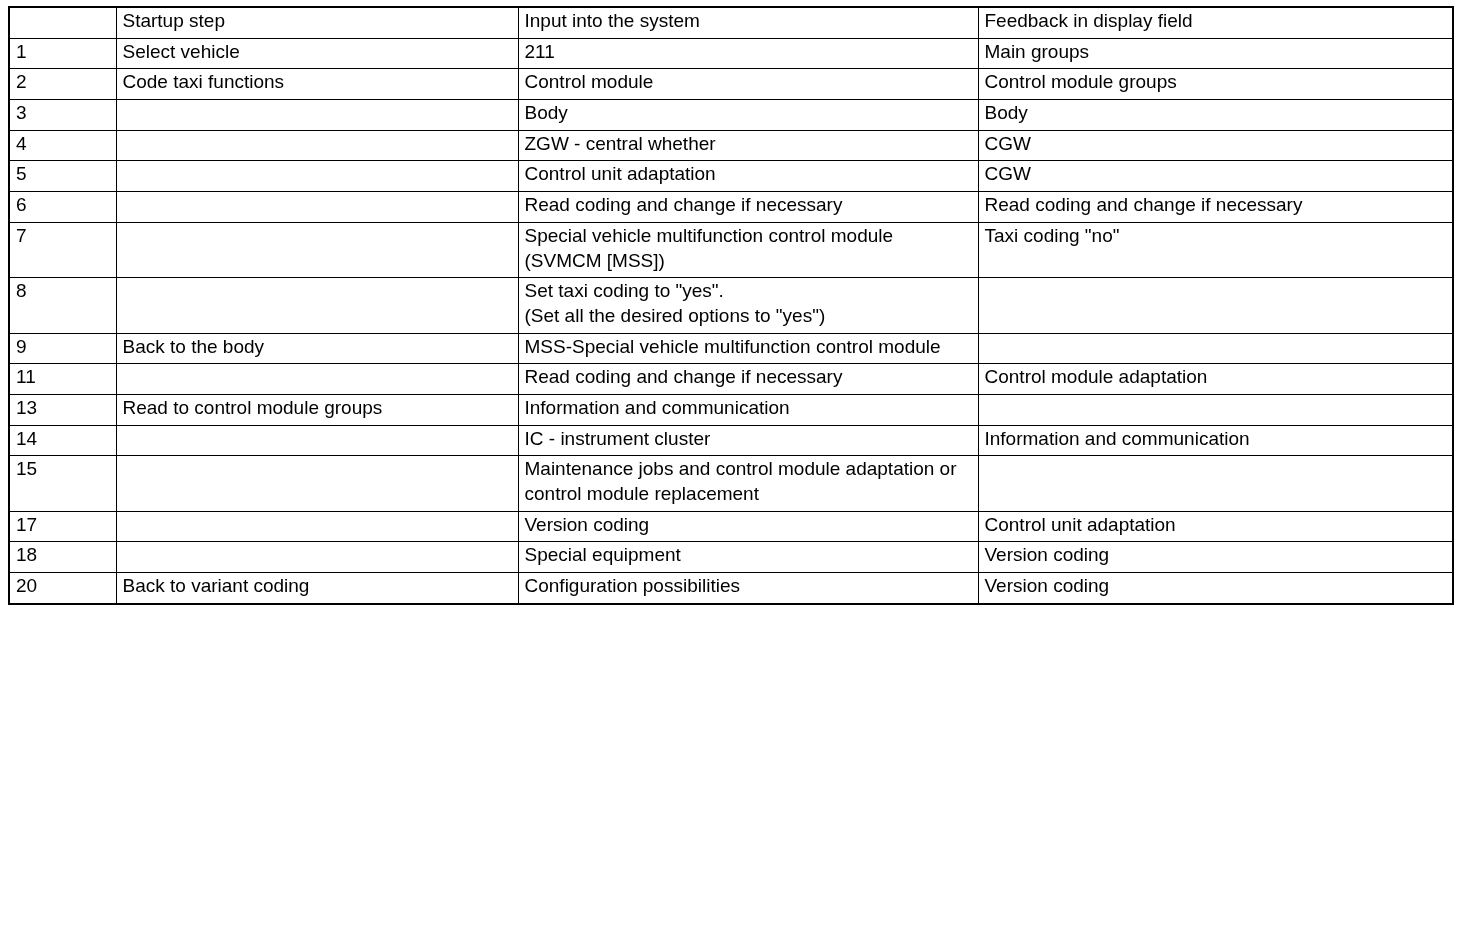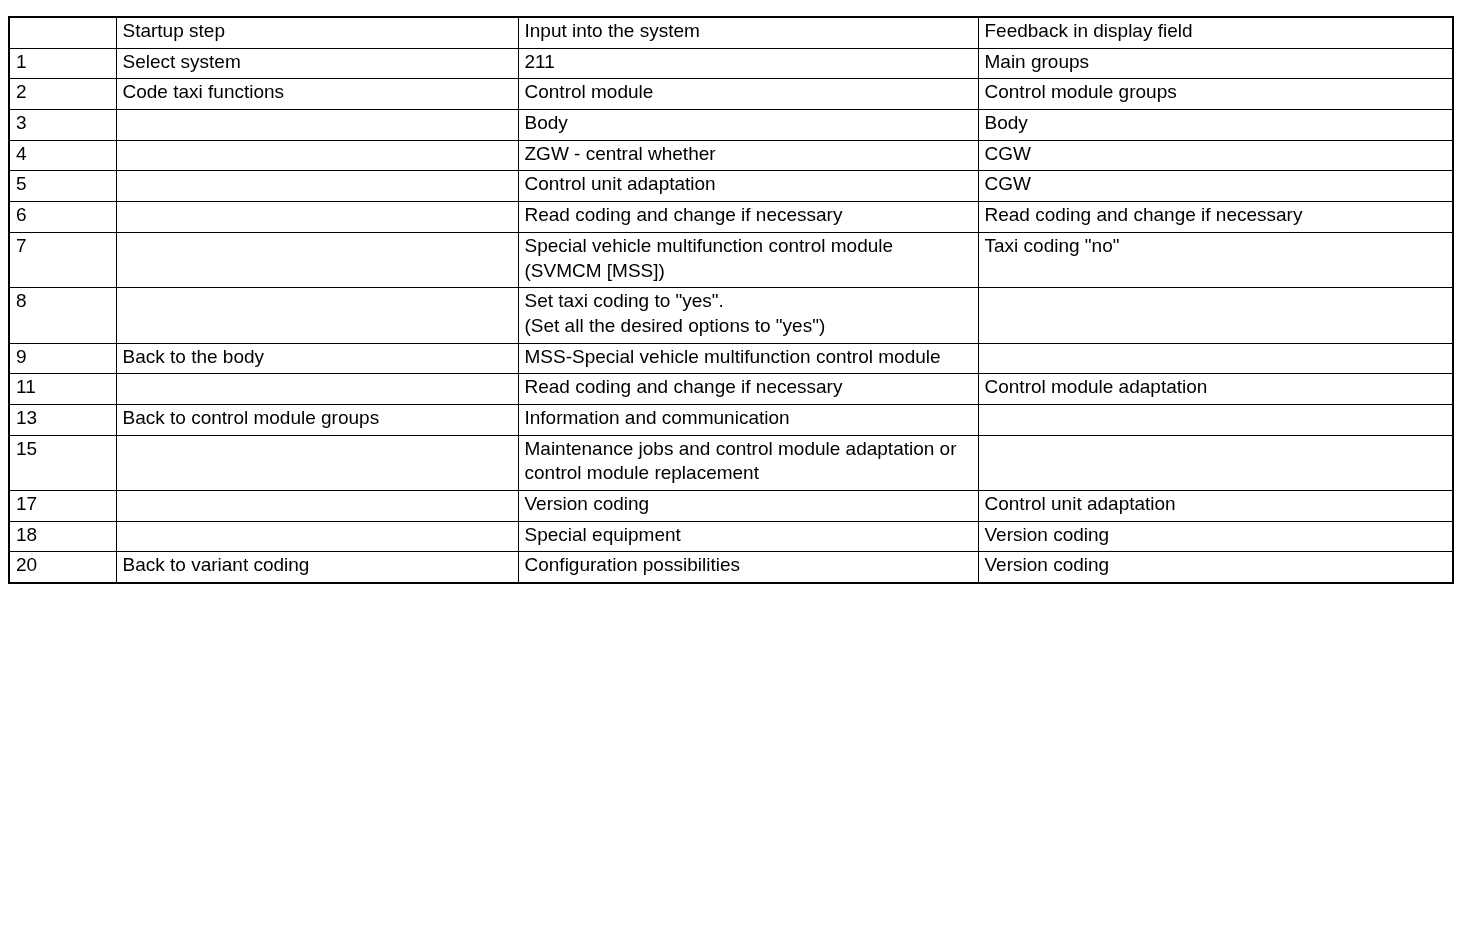--- a/index.html
+++ b/index.html
@@ -8,21 +8,21 @@
     background: #ffffff;
   }
   body {
     font-family: "Liberation Sans", sans-serif;
     color: #000000;
   }
   .page {
     width: 1472px;
     height: 948px;
     box-sizing: border-box;
-    padding: 16px 0 0 8px;
+    padding: 6px 0 0 8px;
     background: #ffffff;
     overflow: hidden;
   }
   table.startup-table {
     border-collapse: collapse;
     table-layout: fixed;
     width: 1444px;
     border: 2px solid #000000;
   }
   table.startup-table th,
@@ -57,21 +57,21 @@
       <tr>
         <th></th>
         <th>Startup step</th>
         <th>Input into the system</th>
         <th>Feedback in display field</th>
       </tr>
     </thead>
     <tbody>
         <tr>
           <td>1</td>
-          <td>Select system</td>
+          <td>Select vehicle</td>
           <td>211</td>
           <td>Main groups</td>
         </tr>
         <tr>
           <td>2</td>
           <td>Code taxi functions</td>
           <td>Control module</td>
           <td>Control module groups</td>
         </tr>
         <tr>
@@ -118,23 +118,29 @@
           <td></td>
         </tr>
         <tr>
           <td>11</td>
           <td></td>
           <td>Read coding and change if necessary</td>
           <td>Control module adaptation</td>
         </tr>
         <tr>
           <td>13</td>
-          <td>Back to control module groups</td>
+          <td>Read to control module groups</td>
           <td>Information and communication</td>
           <td></td>
+        </tr>
+        <tr>
+          <td>14</td>
+          <td></td>
+          <td>IC - instrument cluster</td>
+          <td>Information and communication</td>
         </tr>
         <tr>
           <td>15</td>
           <td></td>
           <td>Maintenance jobs and control module adaptation or control module replacement</td>
           <td></td>
         </tr>
         <tr>
           <td>17</td>
           <td></td>

